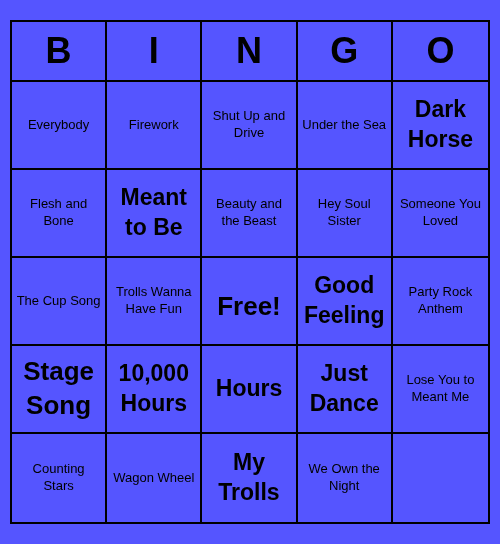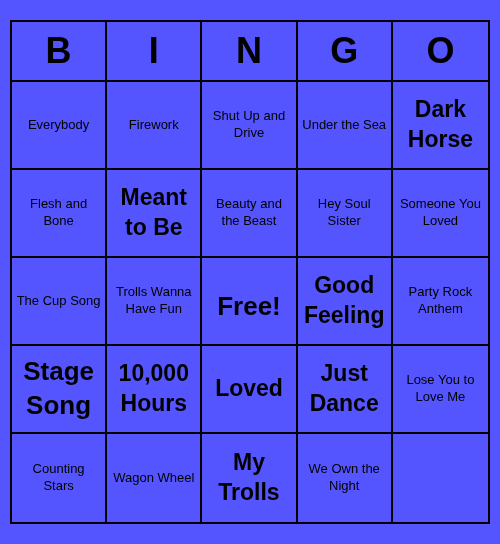--- a/index.html
+++ b/index.html
@@ -143,27 +143,27 @@
       <div class="bingo-cell">
         <span class="cell-text">Party Rock Anthem</span>
       </div>
       <div class="bingo-cell xlarge-text">
         <span class="cell-text">Stage Song</span>
       </div>
       <div class="bingo-cell large-text">
         <span class="cell-text">10,000 Hours</span>
       </div>
       <div class="bingo-cell large-text">
-        <span class="cell-text">Loved</span>
+        <span class="cell-text">Hours</span>
       </div>
       <div class="bingo-cell large-text">
         <span class="cell-text">Just Dance</span>
       </div>
       <div class="bingo-cell">
-        <span class="cell-text">Lose You to Love Me</span>
+        <span class="cell-text">Lose You to Meant Me</span>
       </div>
       <div class="bingo-cell">
         <span class="cell-text">Counting Stars</span>
       </div>
       <div class="bingo-cell">
         <span class="cell-text">Wagon Wheel</span>
       </div>
       <div class="bingo-cell large-text">
         <span class="cell-text">My Trolls</span>
       </div>

